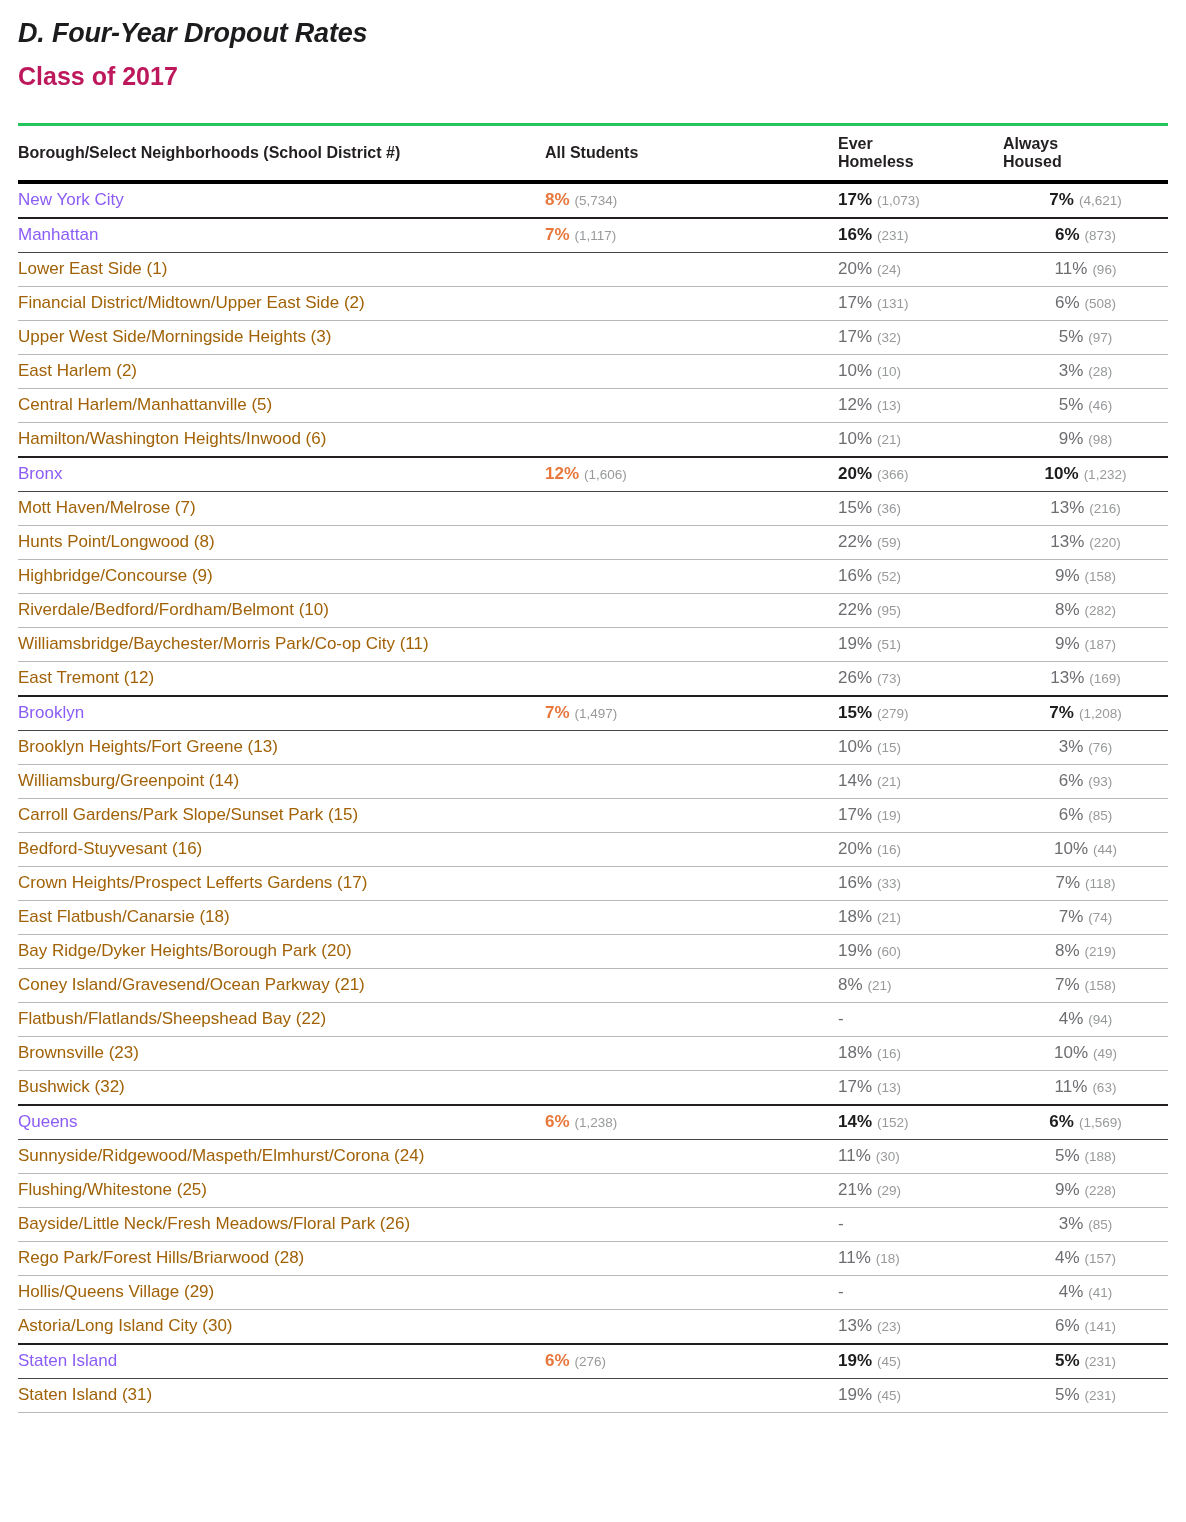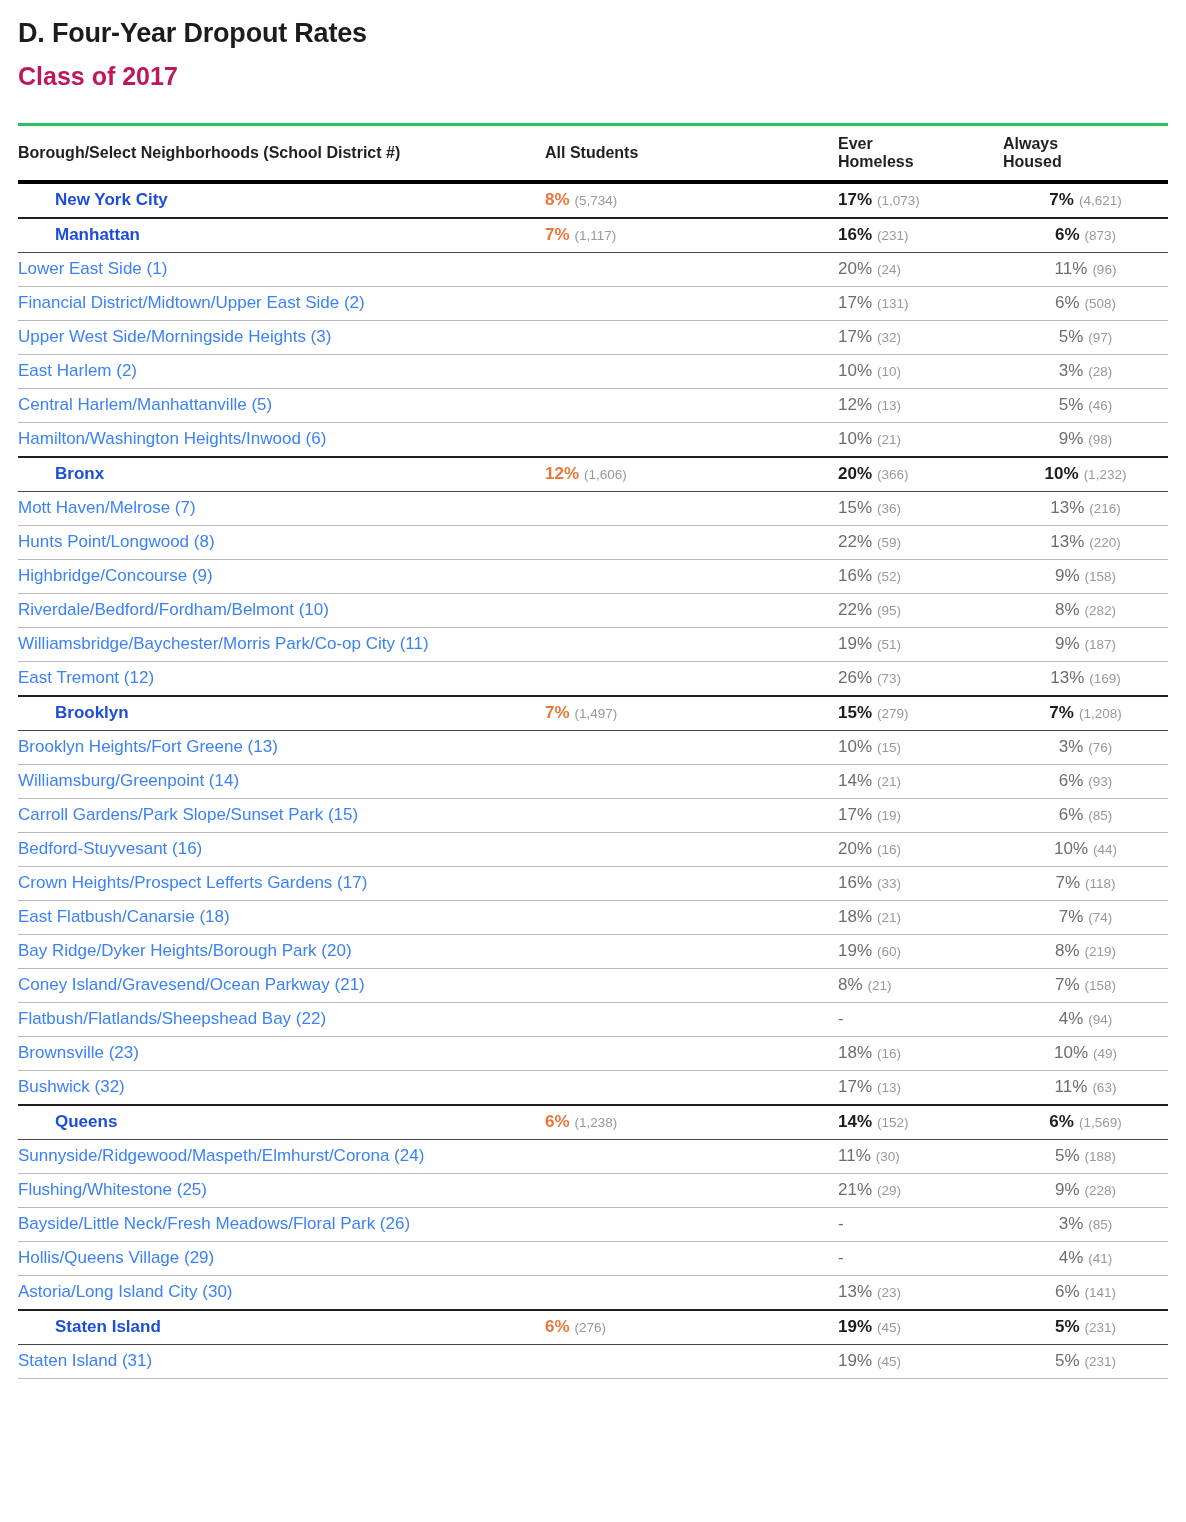--- a/index.html
+++ b/index.html
@@ -8,20 +8,21 @@
     width: 1186px; min-height: 1522px;
     font-family: "Liberation Sans", "DejaVu Sans", sans-serif;
     color: #231F20;
   }
   .page { padding: 12px 18px 0 18px; }
 
   .title {
     margin: 6px 0 0 0;
     font-size: 27px; font-weight: 700; color: #1c1c1e;
     letter-spacing: -0.2px;
+    font-style: italic;
   }
   .subtitle {
     margin: 13px 0 0 0;
     font-size: 25px; font-weight: 700; color: #be185d;
   }
 
   table.rates {
     margin-top: 32px;
     width: 1150px;
     border-collapse: collapse;
@@ -45,22 +46,22 @@
     padding: 6px 0 7px 0;
     font-size: 17px;
     vertical-align: middle;
     white-space: nowrap; overflow: hidden;
   }
   tbody tr { border-bottom: 1px solid #b7b8ba; }
   tbody tr.borough { border-top: 2px solid #231F20; border-bottom: 1px solid #454547; }
 
   td.c-always { text-align: center; }
 
-  .row-label { color: #3b82f6; }
-  tr.borough .row-label { color: #1d4ed8; font-weight: 700; margin-left: 37px; }
+  .row-label { color: #a16207; }
+  tr.borough .row-label { color: #8b5cf6; font-weight: 400; }
 
   .pct { color: #6C6D70; }
   .cnt { color: #97999B; font-size: 13.5px; margin-left: 5px; }
 
   tr.borough td.c-all .pct { color: #E8773C; font-weight: 700; }
   tr.borough td.c-ever .pct, tr.borough td.c-always .pct { color: #1d1d1f; font-weight: 700; }
 </style>
 </head>
 <body>
 
@@ -264,20 +265,26 @@
           <td class="c-ever"><span class="pct">21%</span><span class="cnt">(29)</span></td>
           <td class="c-always"><span class="pct">9%</span><span class="cnt">(228)</span></td>
         </tr>
         <tr class="district">
           <td class="c-name"><span class="row-label">Bayside/Little Neck/Fresh Meadows/Floral Park (26)</span></td>
           <td class="c-all"></td>
           <td class="c-ever"><span class="pct">-</span></td>
           <td class="c-always"><span class="pct">3%</span><span class="cnt">(85)</span></td>
         </tr>
         <tr class="district">
+          <td class="c-name"><span class="row-label">Rego Park/Forest Hills/Briarwood (28)</span></td>
+          <td class="c-all"></td>
+          <td class="c-ever"><span class="pct">11%</span><span class="cnt">(18)</span></td>
+          <td class="c-always"><span class="pct">4%</span><span class="cnt">(157)</span></td>
+        </tr>
+        <tr class="district">
           <td class="c-name"><span class="row-label">Hollis/Queens Village (29)</span></td>
           <td class="c-all"></td>
           <td class="c-ever"><span class="pct">-</span></td>
           <td class="c-always"><span class="pct">4%</span><span class="cnt">(41)</span></td>
         </tr>
         <tr class="district">
           <td class="c-name"><span class="row-label">Astoria/Long Island City (30)</span></td>
           <td class="c-all"></td>
           <td class="c-ever"><span class="pct">13%</span><span class="cnt">(23)</span></td>
           <td class="c-always"><span class="pct">6%</span><span class="cnt">(141)</span></td>

